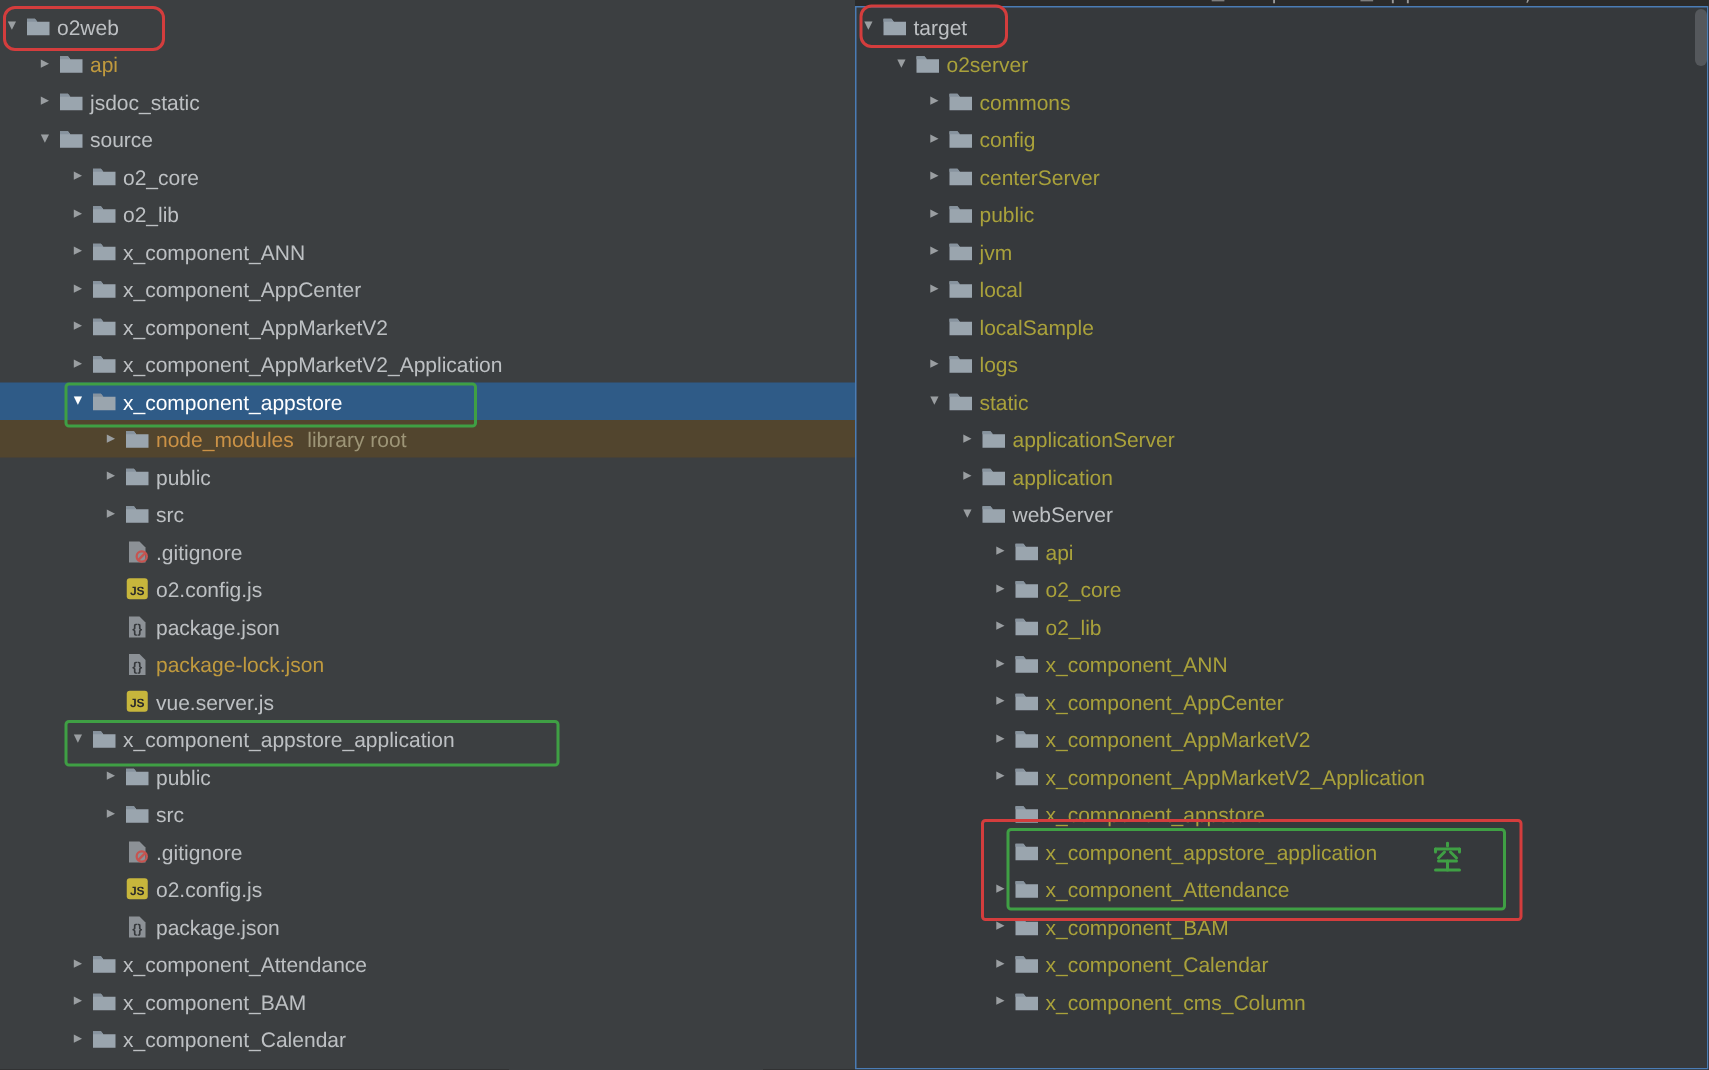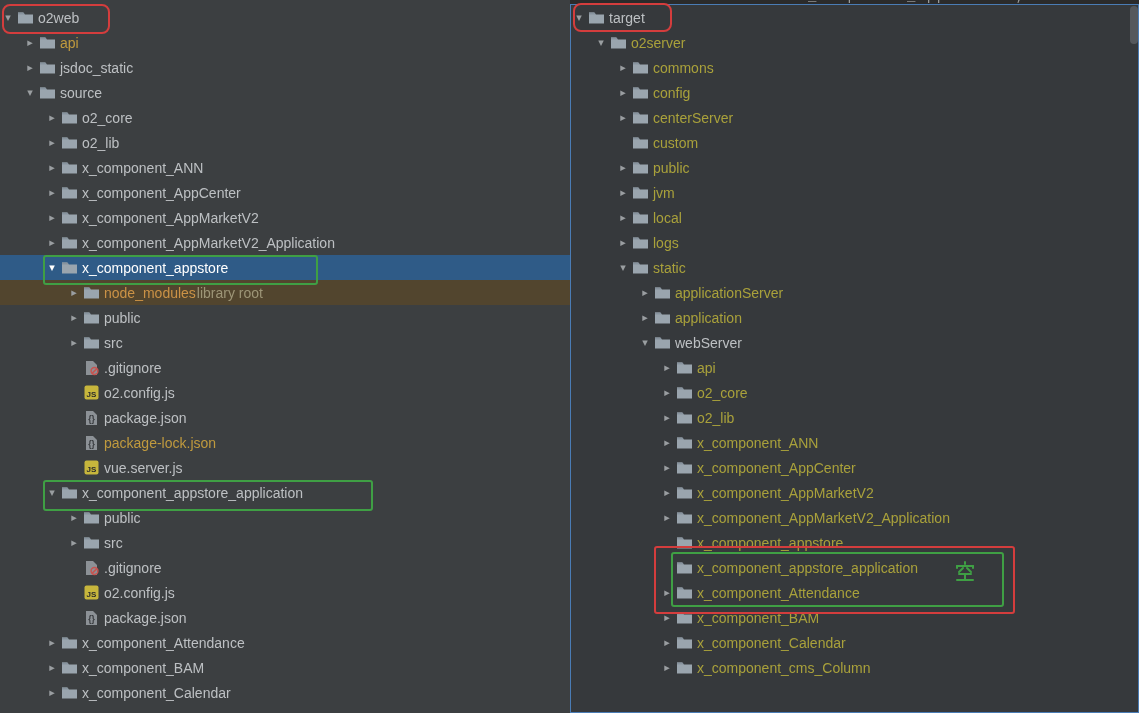--- a/index.html
+++ b/index.html
@@ -14,21 +14,21 @@
   .row.selected .label{color:var(--selected-text,#fff);}
   .row.selected .arrow{color:var(--selected-text,#fff);}
   .row.library-row{background:var(--nm-row-bg,#52452e);}
   .indent{flex:0 0 auto;height:1px;}
   .arrow{flex:0 0 16px;text-align:center;color:var(--arrow,#9a9ea1);font-size:11px;line-height:25px;}
   .icon{flex:0 0 18px;display:flex;align-items:center;justify-content:center;}
   .label{margin-left:4px;color:var(--text,#bdc0c3);}
   .label.olive{color:var(--olive,#a9a13b);}
   .label.gold{color:var(--gold,#c09a3e);}
   .label.orange{color:var(--orange,#cb9246);}
-  .suffix{margin-left:1px;color:var(--suffix,#9d9577);}
+  .suffix{margin-left:9px;color:var(--suffix,#9d9577);}
   .editor-strip{position:absolute;left:571px;top:0;width:560px;height:4px;overflow:hidden;}
   .editor-strip span{position:absolute;left:128px;top:-12px;font-size:14px;color:var(--editor-text,#9b9b9b);
                      letter-spacing:1.5px;font-family:"Liberation Mono",monospace;}
   .ann{position:absolute;border:2px solid;pointer-events:none;z-index:5;background:transparent;}
   .ann.red{border-color:var(--annotation-red,#d43d3d);}
   .ann.green{border-color:var(--annotation-green,#3f9f44);}
   .empty-char{position:absolute;left:954px;top:561px;z-index:6;pointer-events:none;}
   .scrollbar{position:absolute;right:1px;top:6px;width:8px;height:704px;z-index:4;}
   .scrollbar .thumb{width:8px;height:38px;background:var(--scroll-thumb,#5a5e61);border-radius:4px;opacity:.85;}
 </style>
@@ -406,31 +406,20 @@
         <span class="icon">
           <svg width="17" height="14" viewBox="0 0 17 14">
             <path d="M1 1.5h5.3l1.6 2H16v9H1z" fill="#9aa5ae"></path>
             <path d="M1 1.5h5.3l1.6 2H1z" fill="#87939e"></path>
           </svg>
         </span>
         <span class="label olive">centerServer</span>
       </div>
       <div class="row">
         <span class="indent" style="width: 44px;"></span>
-        <span class="arrow"></span>
-        <span class="icon">
-          <svg width="17" height="14" viewBox="0 0 17 14">
-            <path d="M1 1.5h5.3l1.6 2H16v9H1z" fill="#9aa5ae"></path>
-            <path d="M1 1.5h5.3l1.6 2H1z" fill="#87939e"></path>
-          </svg>
-        </span>
-        <span class="label olive">custom</span>
-      </div>
-      <div class="row">
-        <span class="indent" style="width: 44px;"></span>
         <span class="arrow">▸</span>
         <span class="icon">
           <svg width="17" height="14" viewBox="0 0 17 14">
             <path d="M1 1.5h5.3l1.6 2H16v9H1z" fill="#9aa5ae"></path>
             <path d="M1 1.5h5.3l1.6 2H1z" fill="#87939e"></path>
           </svg>
         </span>
         <span class="label olive">public</span>
       </div>
       <div class="row">
@@ -447,20 +436,31 @@
       <div class="row">
         <span class="indent" style="width: 44px;"></span>
         <span class="arrow">▸</span>
         <span class="icon">
           <svg width="17" height="14" viewBox="0 0 17 14">
             <path d="M1 1.5h5.3l1.6 2H16v9H1z" fill="#9aa5ae"></path>
             <path d="M1 1.5h5.3l1.6 2H1z" fill="#87939e"></path>
           </svg>
         </span>
         <span class="label olive">local</span>
+      </div>
+      <div class="row">
+        <span class="indent" style="width: 44px;"></span>
+        <span class="arrow"></span>
+        <span class="icon">
+          <svg width="17" height="14" viewBox="0 0 17 14">
+            <path d="M1 1.5h5.3l1.6 2H16v9H1z" fill="#9aa5ae"></path>
+            <path d="M1 1.5h5.3l1.6 2H1z" fill="#87939e"></path>
+          </svg>
+        </span>
+        <span class="label olive">localSample</span>
       </div>
       <div class="row">
         <span class="indent" style="width: 44px;"></span>
         <span class="arrow">▸</span>
         <span class="icon">
           <svg width="17" height="14" viewBox="0 0 17 14">
             <path d="M1 1.5h5.3l1.6 2H16v9H1z" fill="#9aa5ae"></path>
             <path d="M1 1.5h5.3l1.6 2H1z" fill="#87939e"></path>
           </svg>
         </span>

